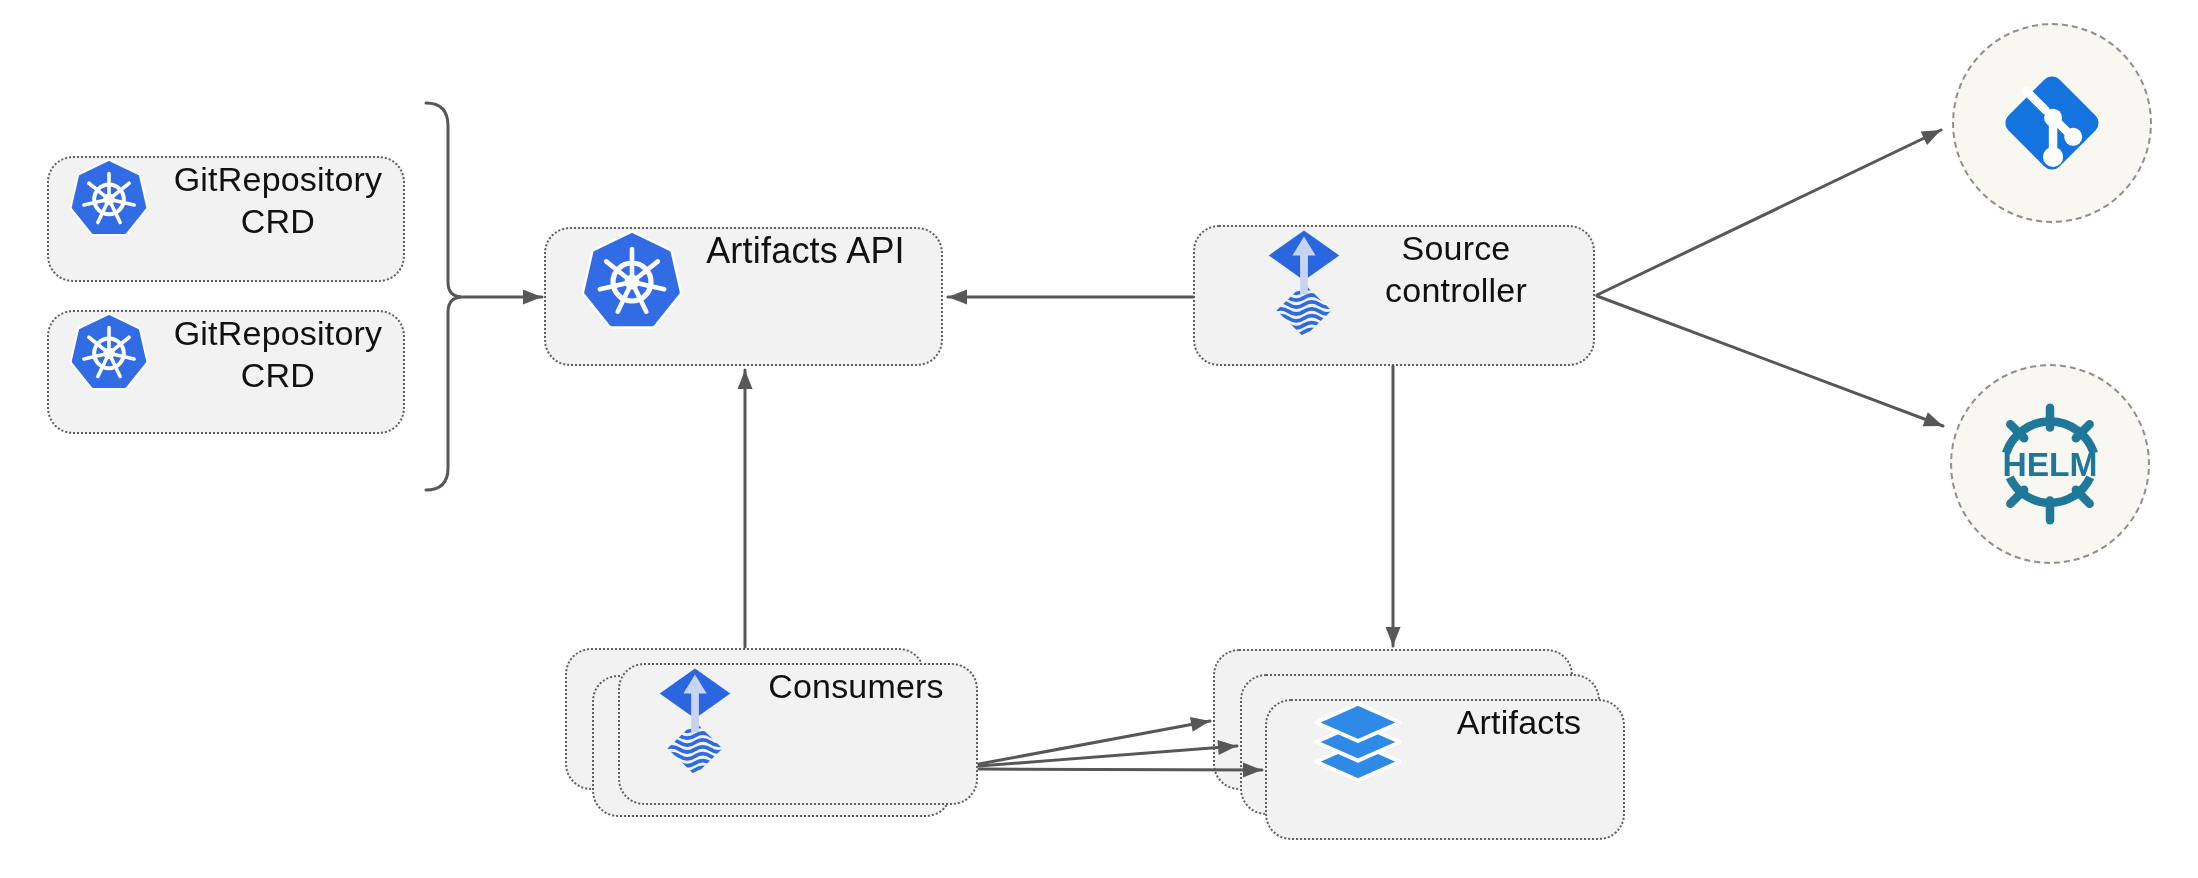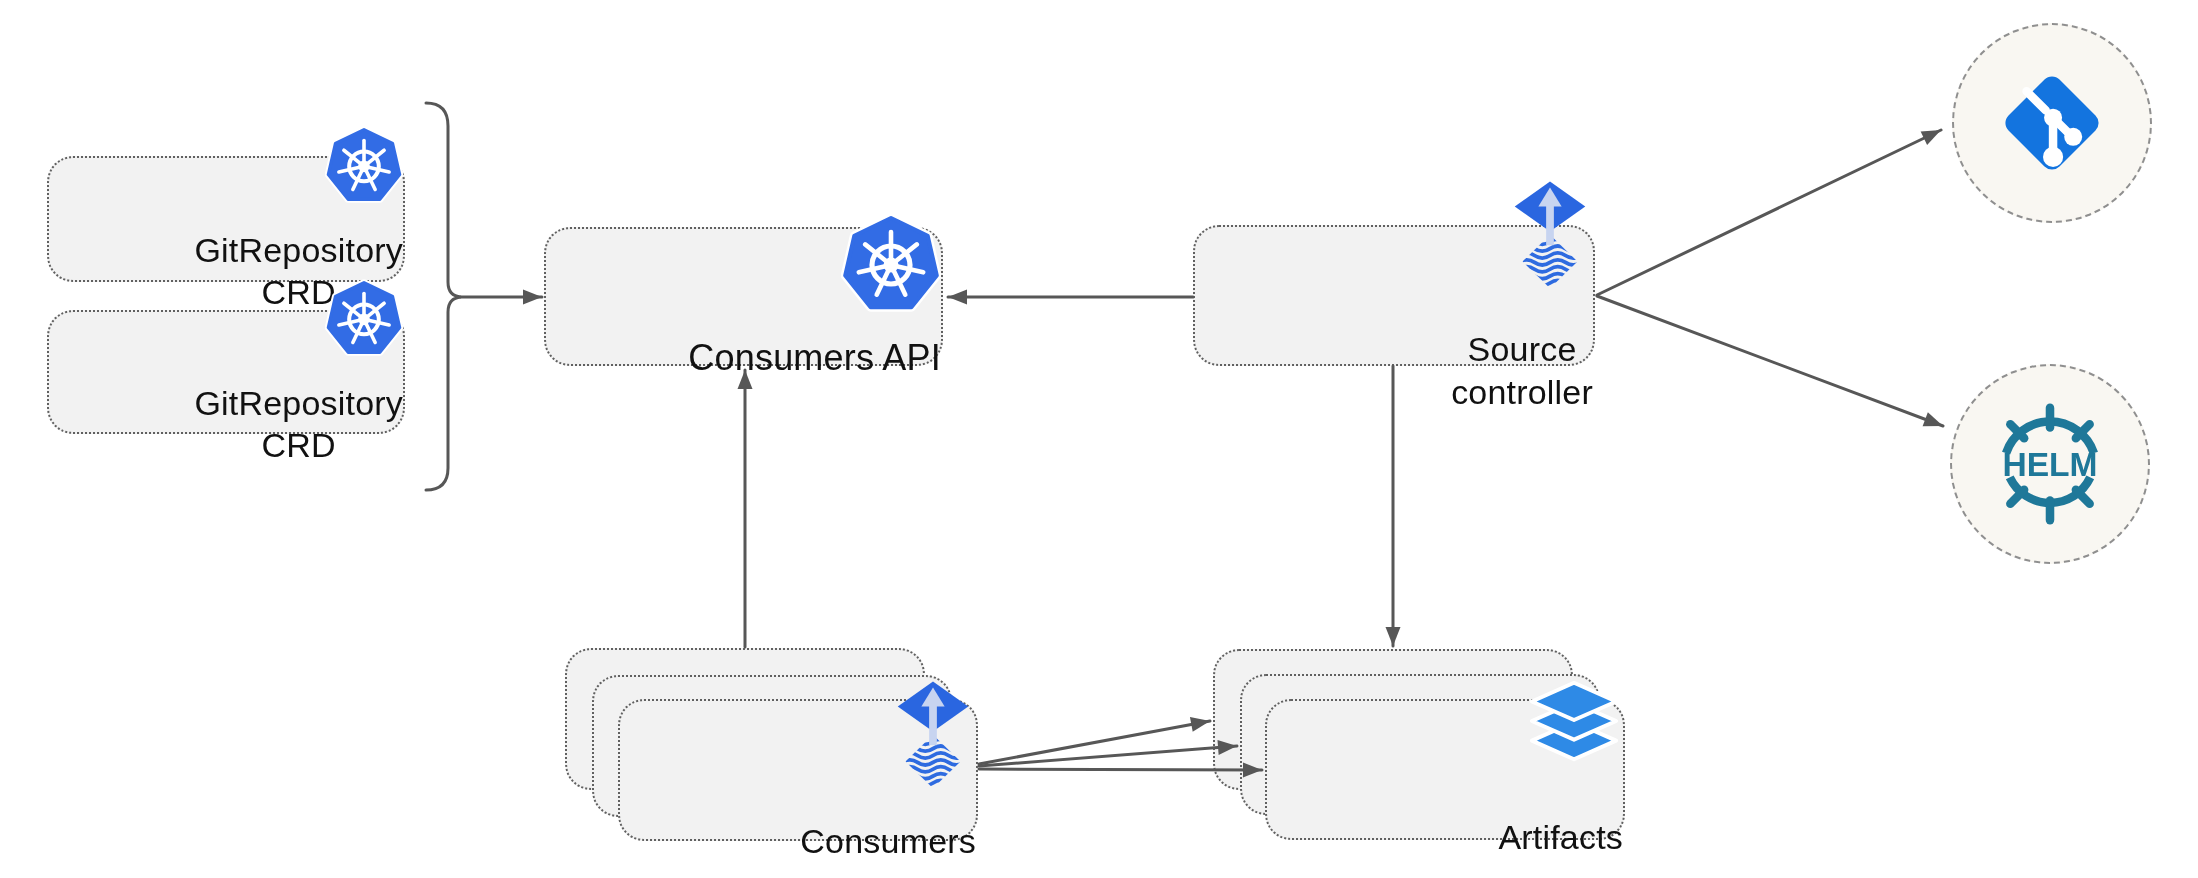--- a/index.html
+++ b/index.html
@@ -8,21 +8,21 @@
     --label:#111111; --kubernetes-blue:#326ce5; --flux-blue:#2a66e0;
     --flux-arrow-light:#c7d4f0; --flux-wave-blue:#2e6be0;
     --layers-blue:#2e8ae6; --git-blue:#1374df; --helm-teal:#1f7899;
   }
   html,body{margin:0;padding:0;}
   body{background:var(--background);font-family:"Liberation Sans",sans-serif;}
   .canvas{position:relative;width:2198px;height:878px;background:var(--background);overflow:hidden;}
   .node{
     position:absolute;box-sizing:border-box;background:var(--box-fill);
     border:2.5px dotted var(--box-border);border-radius:26px;
-    display:flex;align-items:flex-end;justify-content:center;gap:26px;flex-direction:column;
+    display:flex;align-items:flex-start;justify-content:center;gap:26px;
   }
   .stackbox{
     position:absolute;box-sizing:border-box;background:var(--box-fill);
     border:2.5px dotted var(--box-border);border-radius:26px;
   }
   .endpoint{
     position:absolute;box-sizing:border-box;width:200px;height:200px;border-radius:50%;
     background:var(--circle-fill);border:2.5px dashed var(--circle-border);
     display:flex;align-items:center;justify-content:center;
   }
@@ -125,34 +125,34 @@
         <use href="#sym-k8s"></use>
       </svg>
     <div class="lbl">GitRepository
 CRD</div>
   </div>
 
   <div class="node" style="left:544px;top:227px;width:399px;height:139px;gap:24px;">
     <svg class="icon" width="100" height="100" viewBox="0 0 100 100">
         <use href="#sym-k8s"></use>
       </svg>
-    <div class="lbl" style="font-size:36px;">Consumers API</div>
+    <div class="lbl" style="font-size:36px;">Artifacts API</div>
   </div>
 
   <div class="node" style="left:1193px;top:225px;width:402px;height:141px;gap:38px;">
     <svg class="icon" width="86" height="112" viewBox="0 0 100 126">
         <use href="#sym-flux"></use>
       </svg>
     <div class="lbl">Source
 controller</div>
   </div>
 
   <div class="stackbox" style="left:565px;top:648px;width:360px;height:142px;"></div>
   <div class="stackbox" style="left:592px;top:675px;width:360px;height:142px;"></div>
-  <div class="node" style="left:618px;top:699px;width:360px;height:142px;gap:30px;">
+  <div class="node" style="left:618px;top:663px;width:360px;height:142px;gap:30px;">
     <svg class="icon" width="86" height="112" viewBox="0 0 100 126">
         <use href="#sym-flux"></use>
       </svg>
     <div class="lbl">Consumers</div>
   </div>
 
   <div class="stackbox" style="left:1213px;top:649px;width:360px;height:141px;"></div>
   <div class="stackbox" style="left:1240px;top:674px;width:360px;height:141px;"></div>
   <div class="node" style="left:1265px;top:699px;width:360px;height:141px;gap:50px;">
     <svg class="icon" width="98" height="86" viewBox="0 0 100 86">

